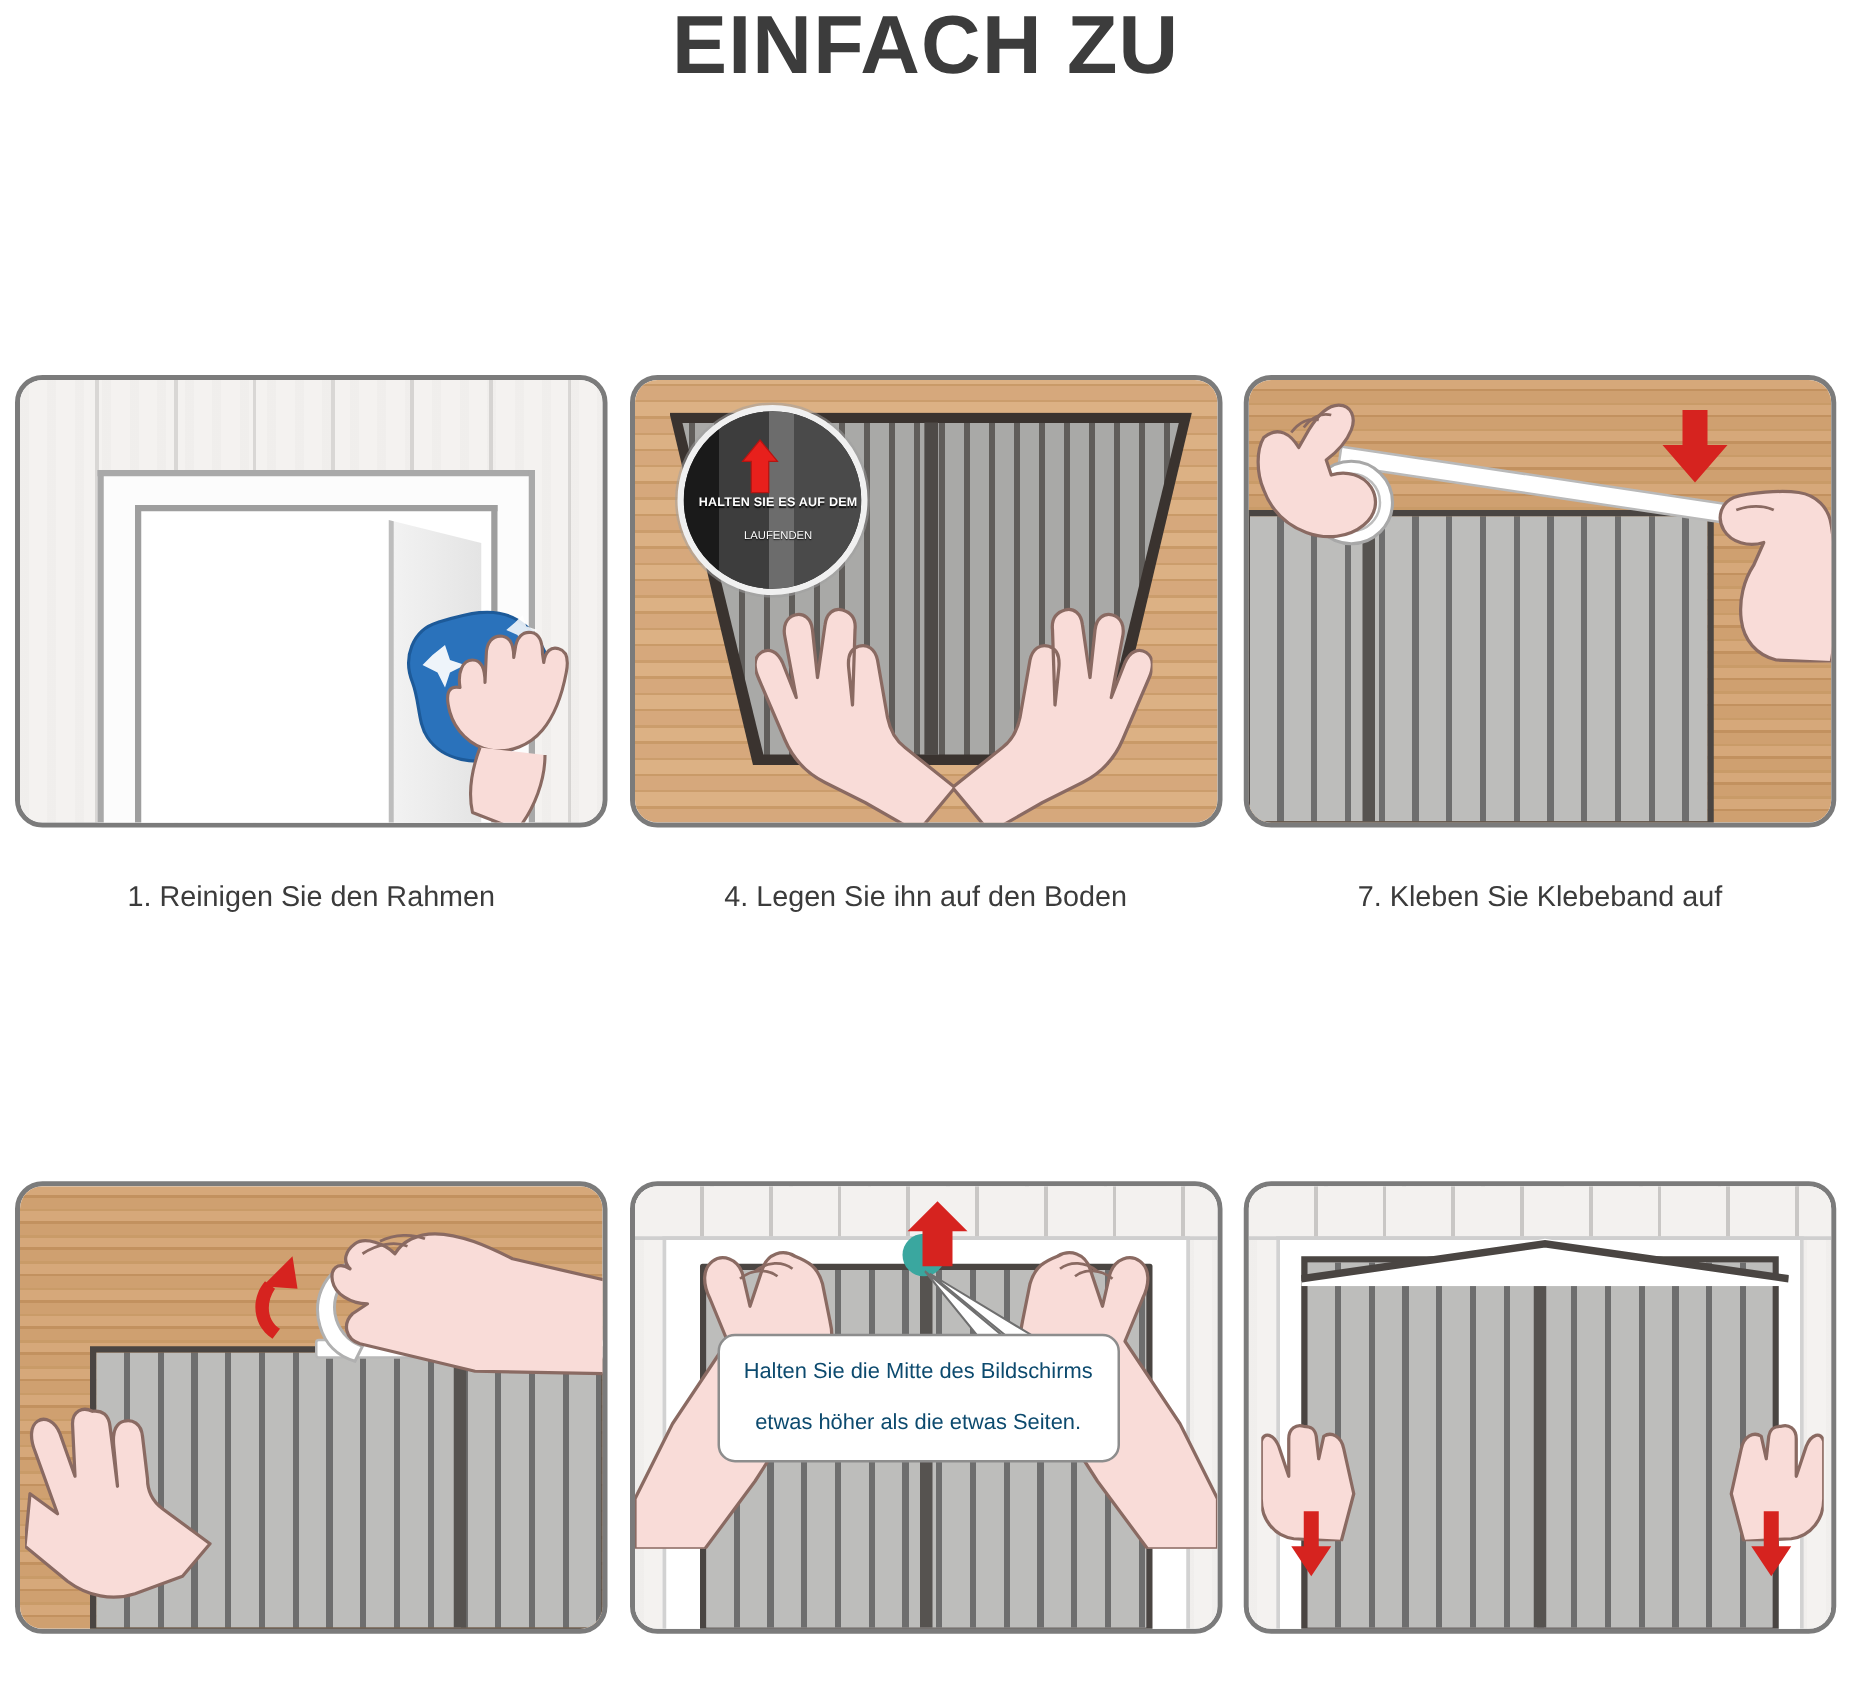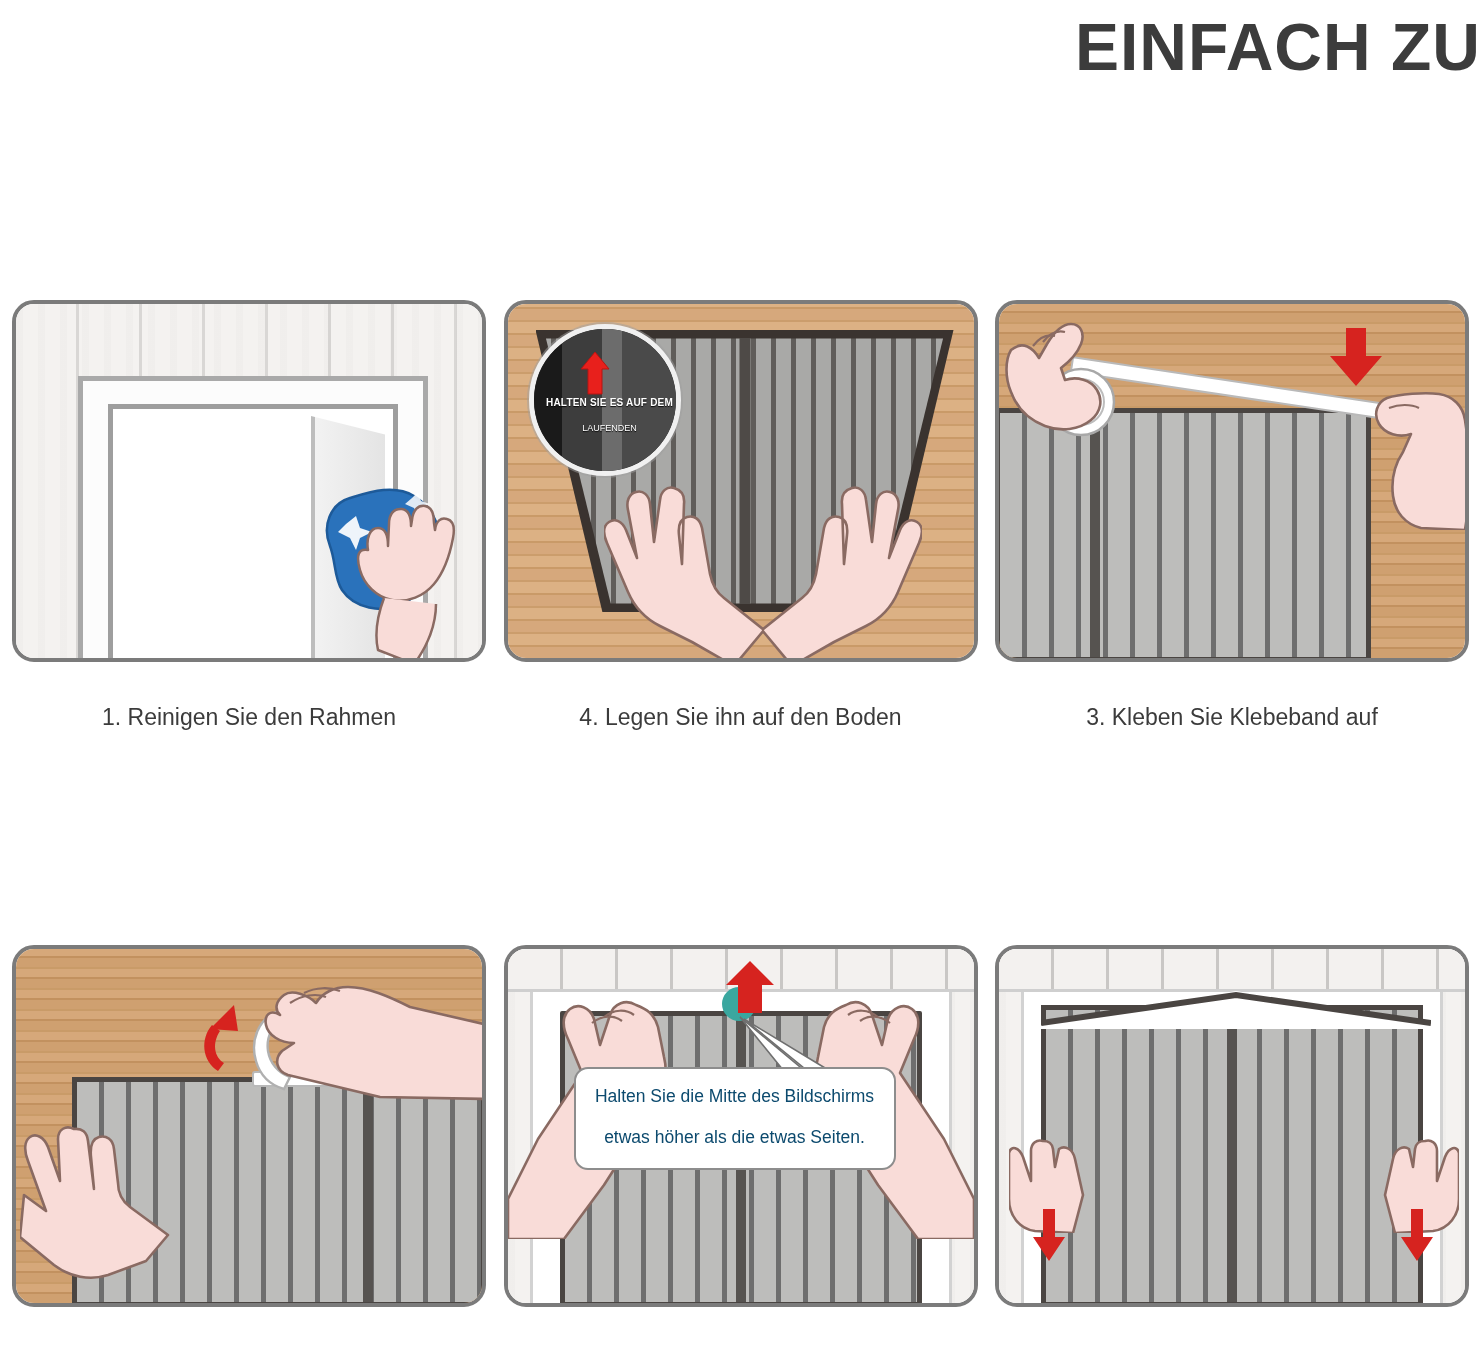--- a/index.html
+++ b/index.html
@@ -12,22 +12,22 @@
     height: 1349px;
     font-family: "Liberation Sans", sans-serif;
     color: #3b3b3b;
     overflow: hidden;
     position: relative;
   }
 
   
   .title-block {
     width: 100%;
-    text-align: right;
-    padding-top: 12px;
+    text-align: center;
+    padding-top: 0;
   }
   .title-line {
     font-weight: 700;
     letter-spacing: 1px;
     color: #3c3c3c;
     line-height: 1.08;
     white-space: nowrap;
   }
   .title-line-1 { font-size: 66px; }
   .title-line-2 { font-size: 66px; margin-top: 14px; }
@@ -173,21 +173,21 @@
     top: 3%; bottom: 3%;
     left: 50%;
     width: 11px;
     transform: translateX(-50%);
     background: #4e4a47;
   }
 
   
   .inset-circle {
     position: absolute;
-    left: 21px; top: 20px;
+    left: 34px; top: 20px;
     width: 142px; height: 142px;
     border-radius: 50%;
     border: 5px solid #f0f0f0;
     background: #2b2b2b;
     overflow: hidden;
     box-shadow: 0 0 0 2px rgba(160,160,160,0.5);
   }
   .inset-photo {
     position: absolute; inset: 0;
     background:
@@ -386,21 +386,21 @@
           <path d="M18 18 C8 22 4 34 10 44 C16 54 30 58 42 54 L34 72 C26 84 22 100 24 116
                    C26 132 36 144 52 148 L96 150 L104 96 L96 40 C94 26 84 16 70 14
                    C56 12 30 14 18 18 Z" fill="#f9dcd8" stroke="#8a6a62" stroke-width="2.6" stroke-linejoin="round"></path>
           <path d="M20 28 C30 24 42 24 50 28" fill="none" stroke="#8a6a62" stroke-width="2.2"></path>
         </svg>
 
         <svg class="arrow" style="left:328px; top:22px;" width="58" height="62" viewBox="0 0 58 62">
           <path d="M19 2 L39 2 L39 30 L55 30 L29 60 L3 30 L19 30 Z" fill="#d6231f"></path>
         </svg>
       </div>
-      <div class="caption">3. Kleben Sie Klebeband auf</div>
+      <div class="caption">7. Kleben Sie Klebeband auf</div>
     </div>
 
   </div>
 
   <div class="row row-2">
 
     <div class="step">
       <div class="panel">
         <div class="bg bg-wood"></div>
 

